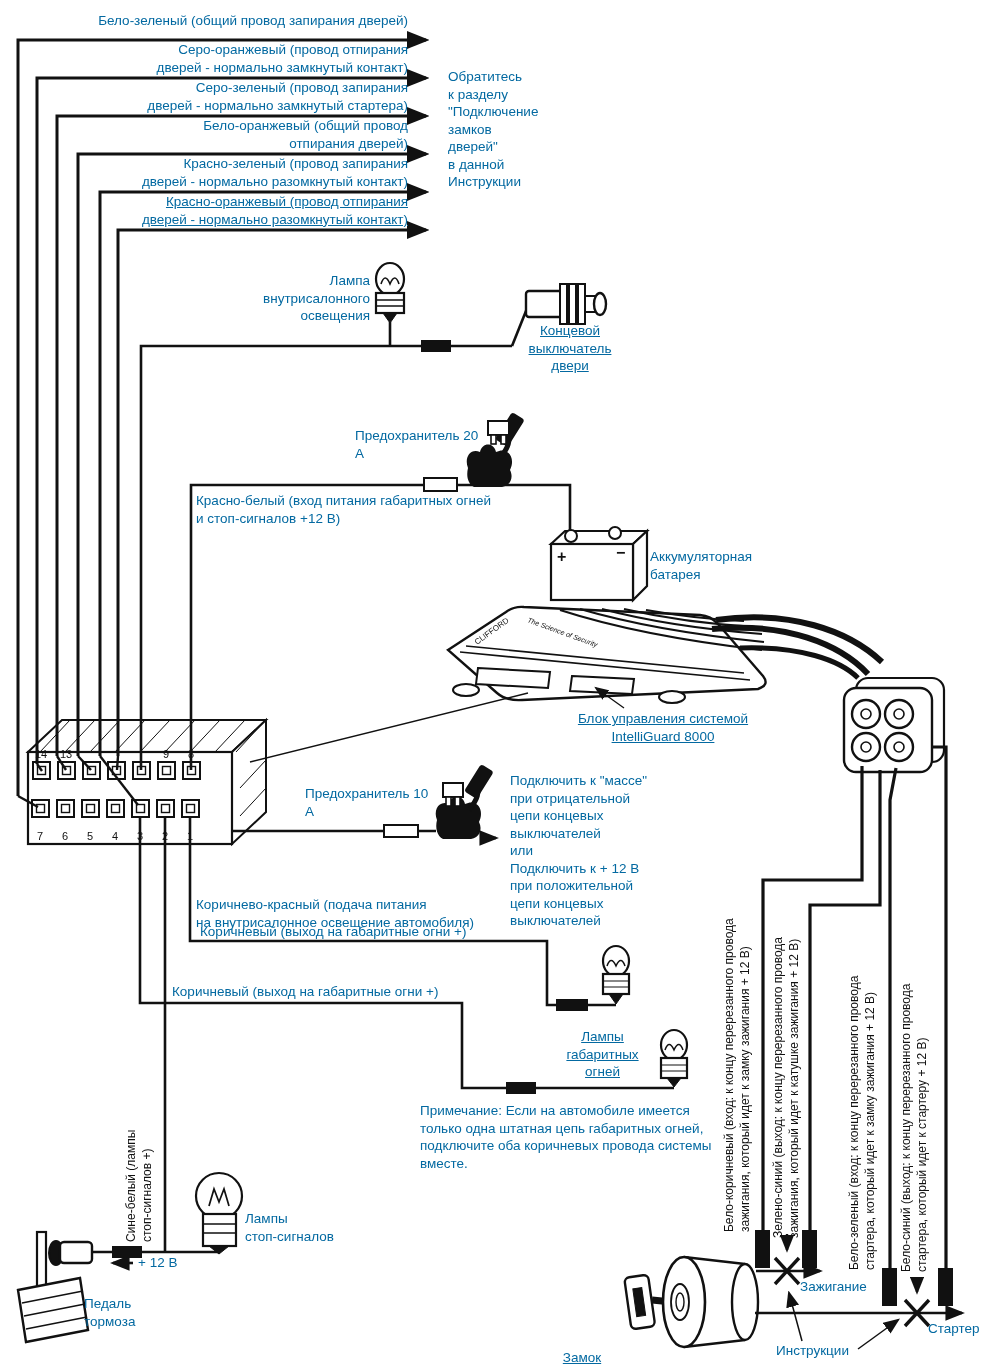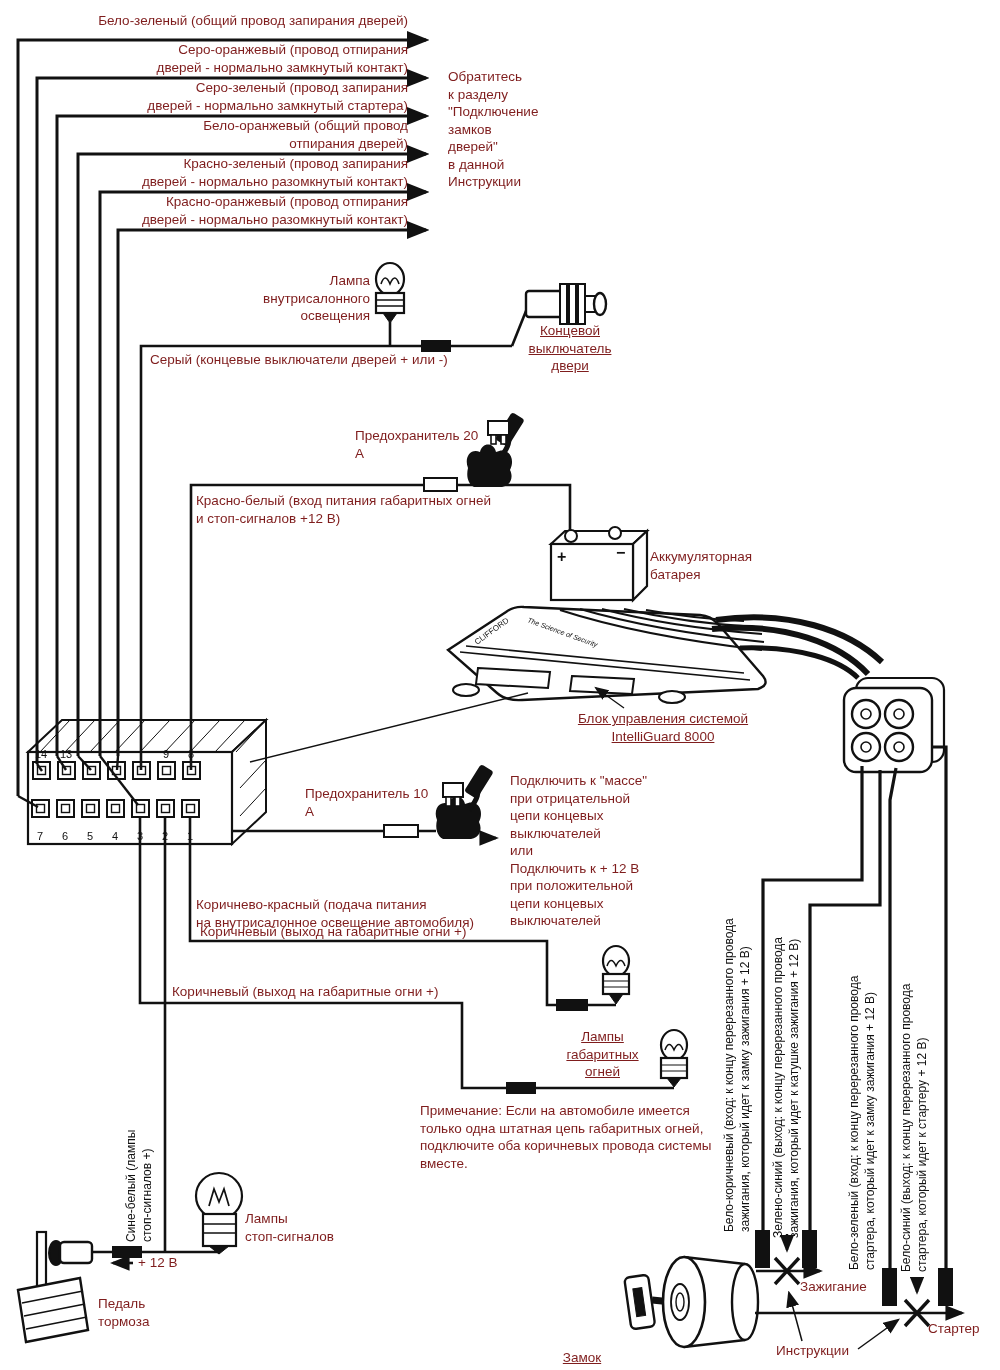--- a/index.html
+++ b/index.html
@@ -1,19 +1,19 @@
 <!DOCTYPE html>
 <html><head>
 <meta charset="utf-8">
 <style>
   html,body{margin:0;padding:0;background:#fff;}
   .stage{position:relative;width:1000px;height:1370px;background:#fff;
          font-family:"Liberation Sans",sans-serif;color:#111;overflow:hidden;}
   .stage svg{position:absolute;left:0;top:0;}
-  .lbl{position:absolute;font-size:13.5px;line-height:1.3;white-space:pre-line;color:#7f1d1d;}
+  .lbl{position:absolute;font-size:13.5px;line-height:1.3;white-space:pre-line;color:#0369a1;}
   .vlbl{position:absolute;font-size:12px;line-height:1.3;white-space:pre-line;color:#111;
         transform:rotate(-90deg);transform-origin:0 0;}
   .ctr{text-align:center;text-decoration:underline;} .rgt{text-align:right;}
 </style>
 </head>
 <body>
 
 <div class="stage">
 
 <svg width="1000" height="1370" viewBox="0 0 1000 1370">
@@ -291,36 +291,35 @@
 
 <div class="lbl rgt" style="left:56px;top:12px;width:352px;">Бело-зеленый (общий провод запирания дверей)</div>
 <div class="lbl rgt" style="left:108px;top:41px;width:300px;">Серо-оранжевый (провод отпирания
 дверей - нормально замкнутый контакт)</div>
 <div class="lbl rgt" style="left:108px;top:79px;width:300px;">Серо-зеленый (провод запирания
 дверей - нормально замкнутый стартера)</div>
 <div class="lbl rgt" style="left:158px;top:117px;width:250px;">Бело-оранжевый (общий провод
 отпирания дверей)</div>
 <div class="lbl rgt" style="left:103px;top:155px;width:305px;">Красно-зеленый (провод запирания
 дверей - нормально разомкнутый контакт)</div>
-<div class="lbl rgt" style="left:103px;top:193px;width:305px;">Красно-оранжевый (провод отпирания
+<div class="lbl rgt" style="left:103px;top:193px;width:305px;text-decoration:underline;">Красно-оранжевый (провод отпирания
 дверей - нормально разомкнутый контакт)</div>
 <div class="lbl rgt" style="left:195px;top:272px;width:175px;">Лампа
 внутрисалонного
 освещения</div>
 <div class="lbl" style="left:448px;top:68px;width:120px;">Обратитесь
 к разделу
 "Подключение
 замков
 дверей"
 в данной
 Инструкции</div>
 <div class="lbl ctr" style="left:518px;top:322px;width:104px;">Концевой
 выключатель
 двери</div>
-<div class="lbl" style="left:150px;top:351px;width:340px;">Серый (концевые выключатели дверей + или -)</div>
 <div class="lbl" style="left:355px;top:427px;width:135px;">Предохранитель 20 А</div>
 <div class="lbl" style="left:196px;top:492px;width:320px;">Красно-белый (вход питания габаритных огней
 и стоп-сигналов +12 В)</div>
 <div class="lbl" style="left:650px;top:548px;width:130px;">Аккумуляторная
 батарея</div>
 <div class="lbl ctr" style="left:558px;top:710px;width:210px;">Блок управления системой
 IntelliGuard 8000</div>
 <div class="lbl" style="left:305px;top:785px;width:135px;">Предохранитель 10 А</div>
 <div class="lbl" style="left:510px;top:772px;width:150px;">Подключить к "массе"
 при отрицательной
@@ -340,21 +339,21 @@
 огней</div>
 <div class="lbl" style="left:420px;top:1102px;width:300px;">Примечание: Если на автомобиле имеется
 только одна штатная цепь габаритных огней,
 подключите оба коричневых провода системы
 вместе.</div>
 <div class="vlbl" style="left:124px;top:1242px;width:168px;">Сине-белый (лампы
 стоп-сигналов +)</div>
 <div class="lbl" style="left:245px;top:1210px;width:120px;">Лампы
 стоп-сигналов</div>
 <div class="lbl" style="left:138px;top:1254px;width:60px;">+ 12 В</div>
-<div class="lbl" style="left:98px;top:1295px;width:80px;">Педаль
+<div class="lbl" style="left:84px;top:1295px;width:80px;">Педаль
 тормоза</div>
 <div class="vlbl" style="left:722px;top:1232px;width:352px;">Бело-коричневый (вход: к концу перерезанного провода
 зажигания, который идет к замку зажигания + 12 В)</div>
 <div class="vlbl" style="left:771px;top:1238px;width:345px;">Зелено-синий (выход: к концу перерезанного провода
 зажигания, который идет к катушке зажигания + 12 В)</div>
 <div class="vlbl" style="left:847px;top:1270px;width:340px;">Бело-зеленый (вход: к концу перерезанного провода
 стартера, который идет к замку зажигания + 12 В)</div>
 <div class="vlbl" style="left:899px;top:1272px;width:335px;">Бело-синий (выход: к концу перерезанного провода
 стартера, который идет к стартеру + 12 В)</div>
 <div class="lbl ctr" style="left:540px;top:1349px;width:84px;">Замок

